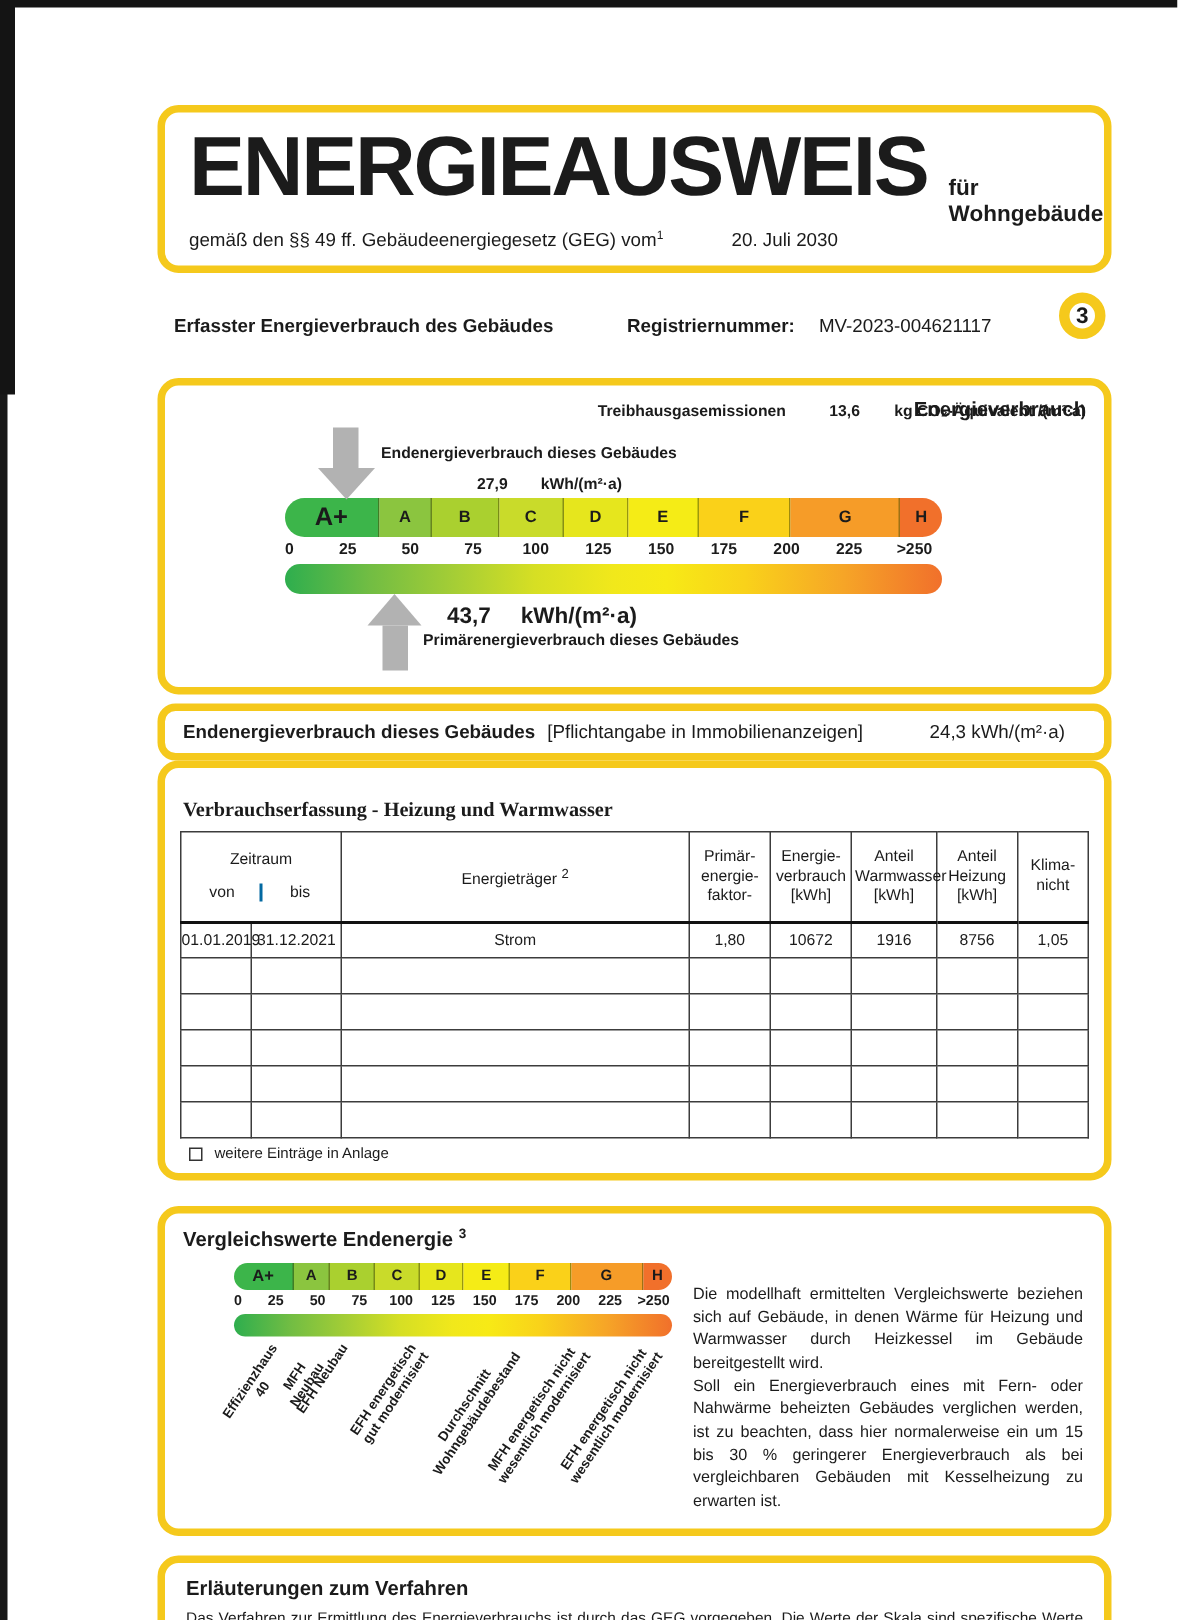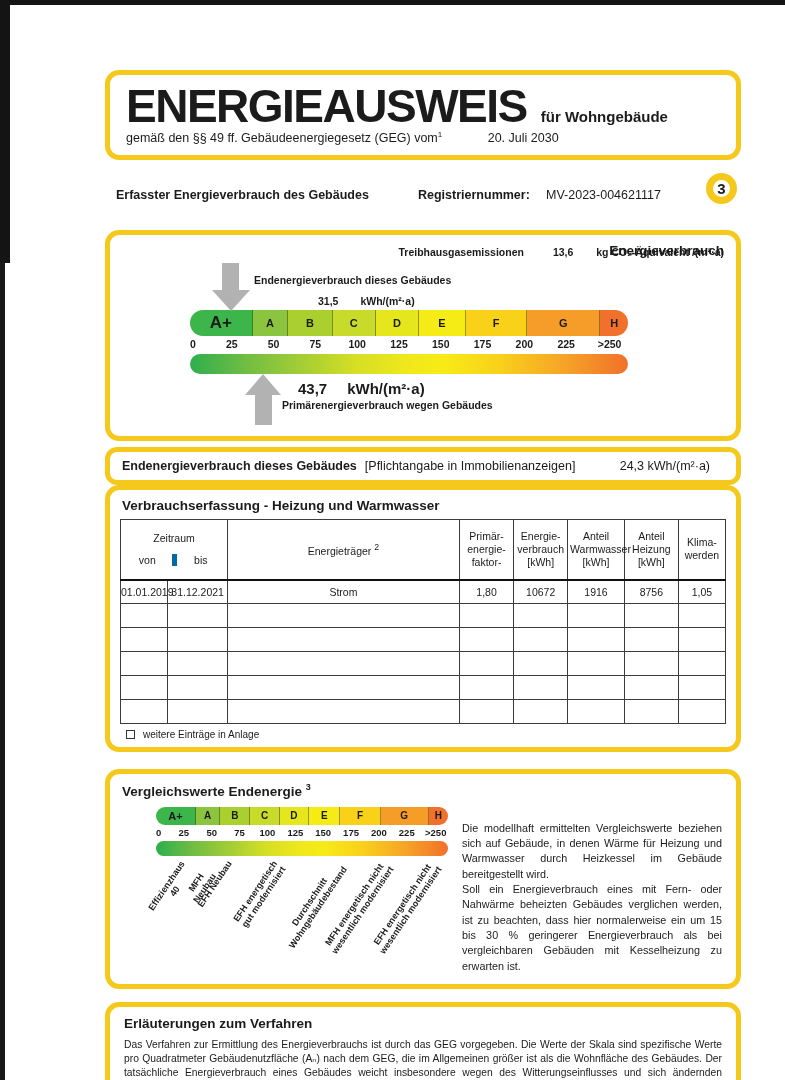--- a/index.html
+++ b/index.html
@@ -20,21 +20,21 @@
   .scan-left-wide{position:absolute;left:0;top:0;width:10px;height:263px;background:#141414;}
 
   .page{position:absolute;left:105px;top:70px;width:636px;}
   .b{font-weight:bold;}
   .box{border:5px solid var(--gold);border-radius:14px;background:#fff;}
   .box-title{font-size:13.5px;font-weight:bold;}
 
   
   .title-box{padding:8px 16px 10px 16px;margin-bottom:12px;}
   .title-row{display:flex;align-items:baseline;}
-  .title-row h1{font-size:46px;font-weight:bold;letter-spacing:-1.5px;line-height:1.0;}
+  .title-row h1{font-size:56px;font-weight:bold;letter-spacing:-1.5px;line-height:1.0;}
   .building-type{font-size:15px;font-weight:bold;margin-left:14px;}
   .law-line{font-size:12.5px;margin-top:1px;}
   .law-line sup{font-size:8px;}
   .law-date{margin-left:42px;}
 
   
   .meta-row{position:relative;height:46px;margin-bottom:12px;font-size:12.5px;}
   .meta-row .m1{position:absolute;left:11px;top:16px;}
   .meta-row .m2{position:absolute;left:313px;top:16px;}
   .meta-row .m3{position:absolute;left:441px;top:16px;}
@@ -70,29 +70,29 @@
   .pe-value .u{margin-left:20px;}
   .pe-label{position:absolute;left:92px;top:25px;font-size:10.5px;}
 
   
   .banner{display:flex;align-items:center;padding:7px 12px;margin-bottom:0;border-radius:12px;font-size:12.5px;}
   .banner .note{margin-left:8px;}
   .banner .banner-value{margin-left:auto;margin-right:14px;}
 
   
   .table-box{padding:8px 10px 5px 10px;margin:0 0 17px 0;}
-  .table-box .box-title{margin:0 0 6px 2px;}
+  .table-box .box-title{margin:12px 0 6px 2px;font-family:Liberation Serif, serif;}
   table.ctable{width:100%;border-collapse:collapse;table-layout:fixed;font-size:10.5px;}
   .ctable th,.ctable td{border:1px solid #3c3c3c;text-align:center;vertical-align:middle;}
   .ctable thead th{font-weight:normal;padding:3px 2px;border-bottom:2px solid #111;height:60px;}
   .ctable .pre{white-space:pre-line;line-height:1.25;}
   .th-period .zr{margin-bottom:10px;}
   .vonbis{display:flex;}
   .vonbis span{flex:1;}
-  .vonbis span:first-child{border-right:5px solid #0369a1;}
+  .vonbis span:first-child{border-right:2px solid #0369a1;}
   .ctable tbody td{height:24px;}
   .cb-row{display:flex;align-items:center;gap:8px;padding:5px 0 2px 6px;font-size:10px;}
   .cbox{width:9px;height:9px;border:1px solid #333;display:inline-block;background:#fff;}
 
   
   .compare-box{padding:8px 12px 2px 12px;margin-bottom:13px;}
   .compare-box .box-title sup{font-size:9px;}
   .compare-flex{display:flex;}
   .compare-left{width:340px;flex:none;margin-top:8px;}
   .small-bar{width:292px;height:18px;border-radius:9px;margin-left:34px;}
@@ -147,21 +147,21 @@
       <span class="ghg-unit">kg CO₂-Äquivalent /(m²·a)</span>
     </div>
     <div class="scale-block">
       <div class="arrow-zone">
         <div class="down-arrow" id="down-arrow" style="left: 9.27481%;">
           <div class="da-shaft"></div>
           <div class="da-head"></div>
         </div>
         <div class="ee-label b">Endenergieverbrauch dieses Gebäudes</div>
         <div class="ee-value b">
-          <span>31,5</span><span class="u">kWh/(m²·a)</span>
+          <span>27,9</span><span class="u">kWh/(m²·a)</span>
         </div>
       </div>
       <div class="band-bar main-bar">
           <div class="band band-aplus" style="background: rgb(60, 181, 74); flex-grow: 30;">A+</div>
           <div class="band" style="background: rgb(139, 197, 63); flex-grow: 20;">A</div>
           <div class="band" style="background: rgb(170, 208, 47); flex-grow: 27;">B</div>
           <div class="band" style="background: rgb(201, 219, 42); flex-grow: 26;">C</div>
           <div class="band" style="background: rgb(230, 230, 29); flex-grow: 26;">D</div>
           <div class="band" style="background: rgb(245, 236, 22); flex-grow: 29;">E</div>
           <div class="band" style="background: rgb(250, 209, 25); flex-grow: 41;">F</div>
@@ -183,21 +183,21 @@
         </div>
       <div class="grad-bar"></div>
       <div class="primary-zone">
         <div class="up-arrow" id="up-arrow" style="left: 16.6794%;">
           <div class="ua-head"></div>
           <div class="ua-shaft"></div>
         </div>
         <div class="pe-value b">
           <span>43,7</span><span class="u">kWh/(m²·a)</span>
         </div>
-        <div class="pe-label b">Primärenergieverbrauch wegen Gebäudes</div>
+        <div class="pe-label b">Primärenergieverbrauch dieses Gebäudes</div>
       </div>
     </div>
   </div>
 
   <div class="box banner">
     <span class="b">Endenergieverbrauch dieses Gebäudes</span>
     <span class="note">[Pflichtangabe in Immobilienanzeigen]</span>
     <span class="banner-value">24,3 kWh/(m²·a)</span>
   </div>
 
@@ -230,21 +230,21 @@
           <th class="pre">Energie-
 verbrauch
 [kWh]</th>
           <th class="pre">Anteil
 Warmwasser
 [kWh]</th>
           <th class="pre">Anteil
 Heizung
 [kWh]</th>
           <th class="pre">Klima-
-werden</th>
+nicht</th>
         </tr>
       </thead>
       <tbody id="consumption-body">
           <tr>
             <td>01.01.2019</td>
             <td>31.12.2021</td>
             <td>Strom</td>
             <td>1,80</td>
             <td>10672</td>
             <td>1916</td>

